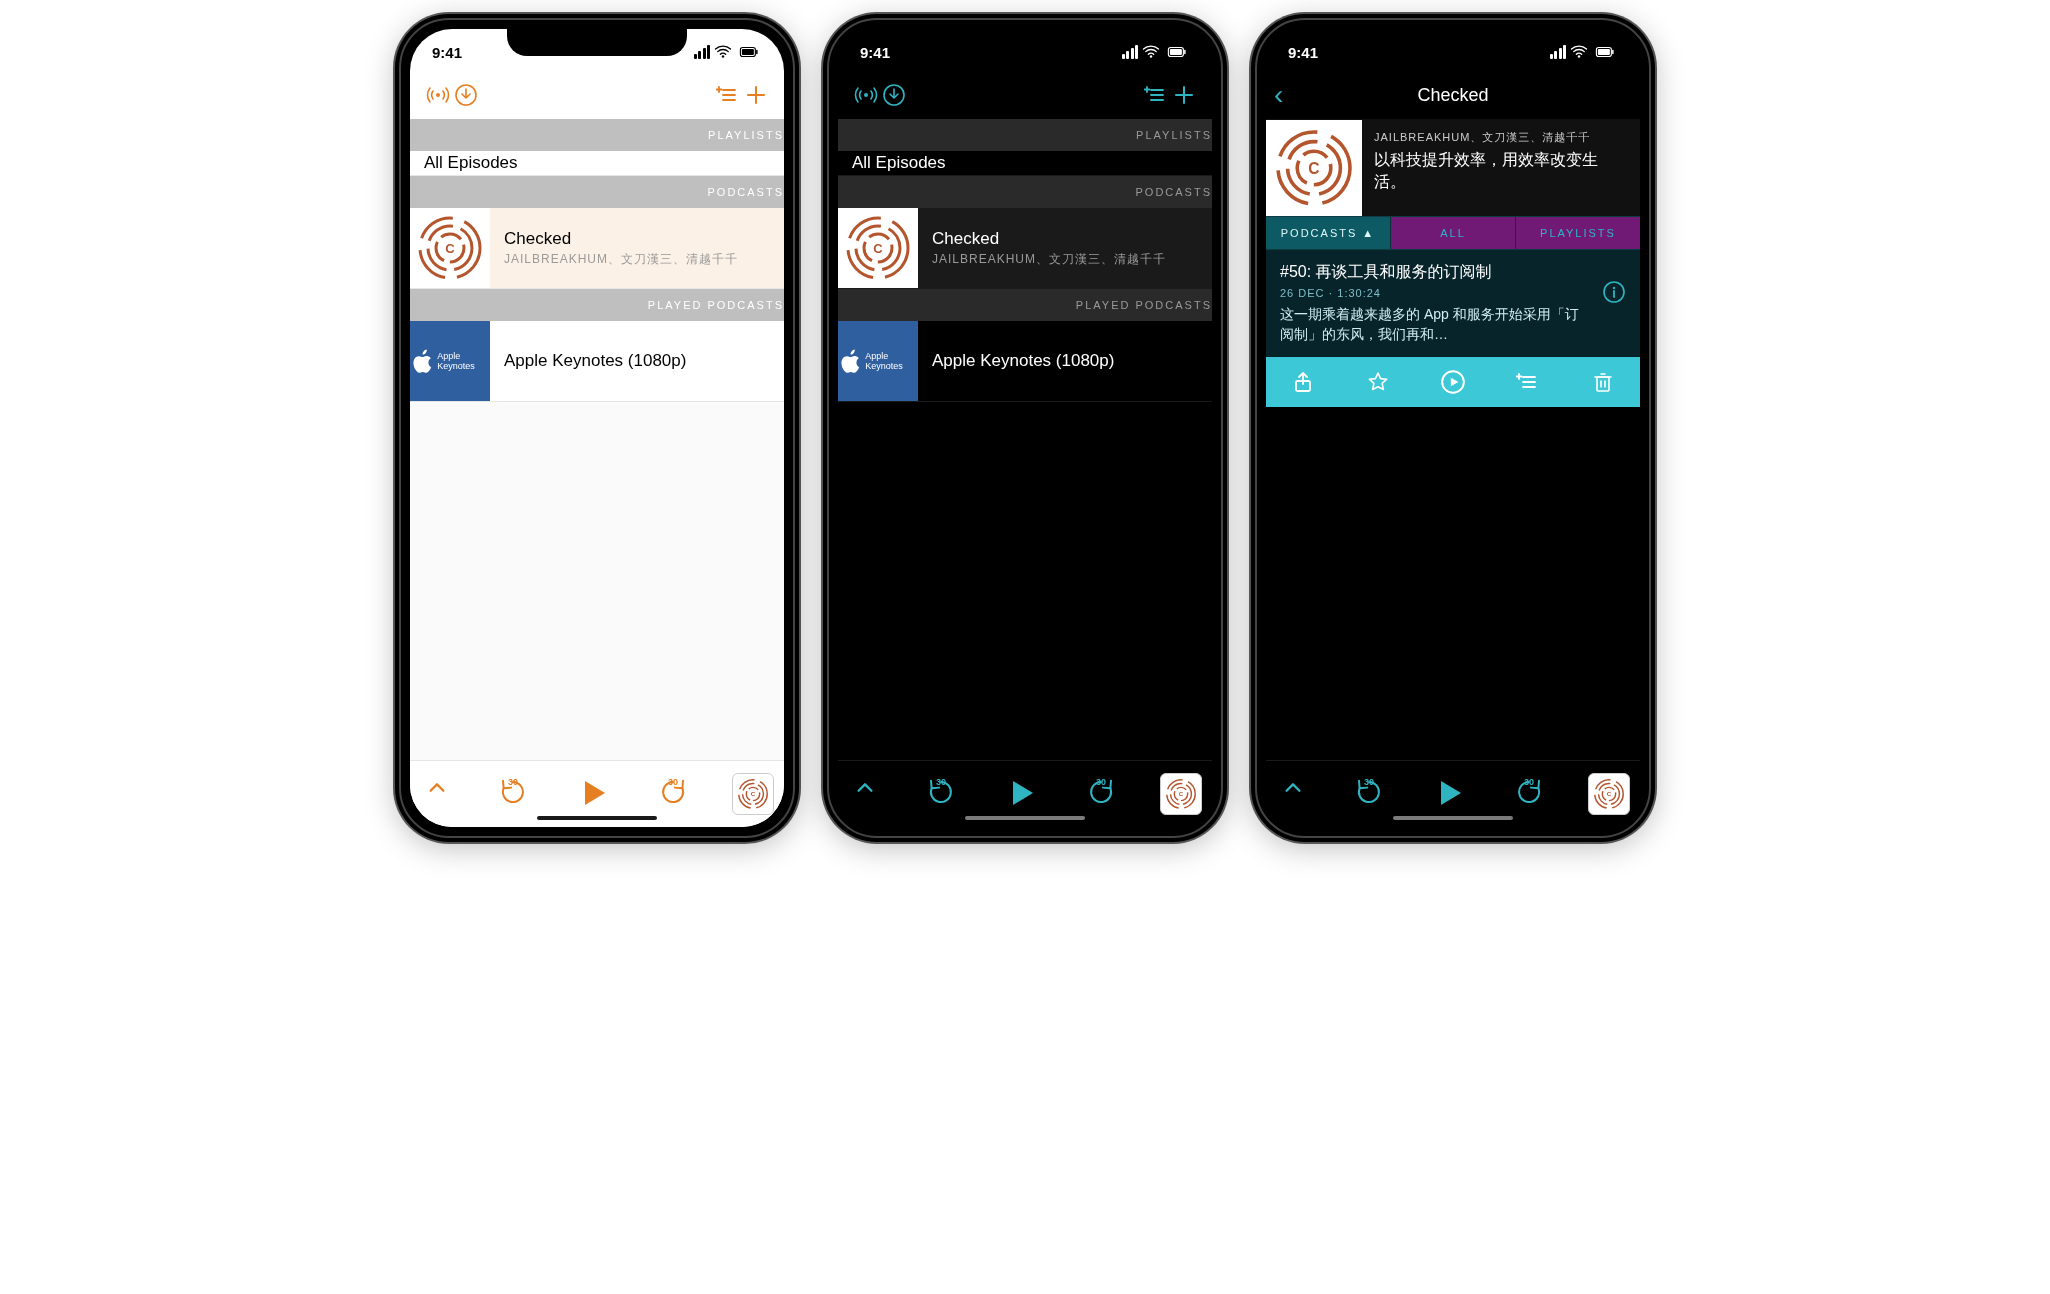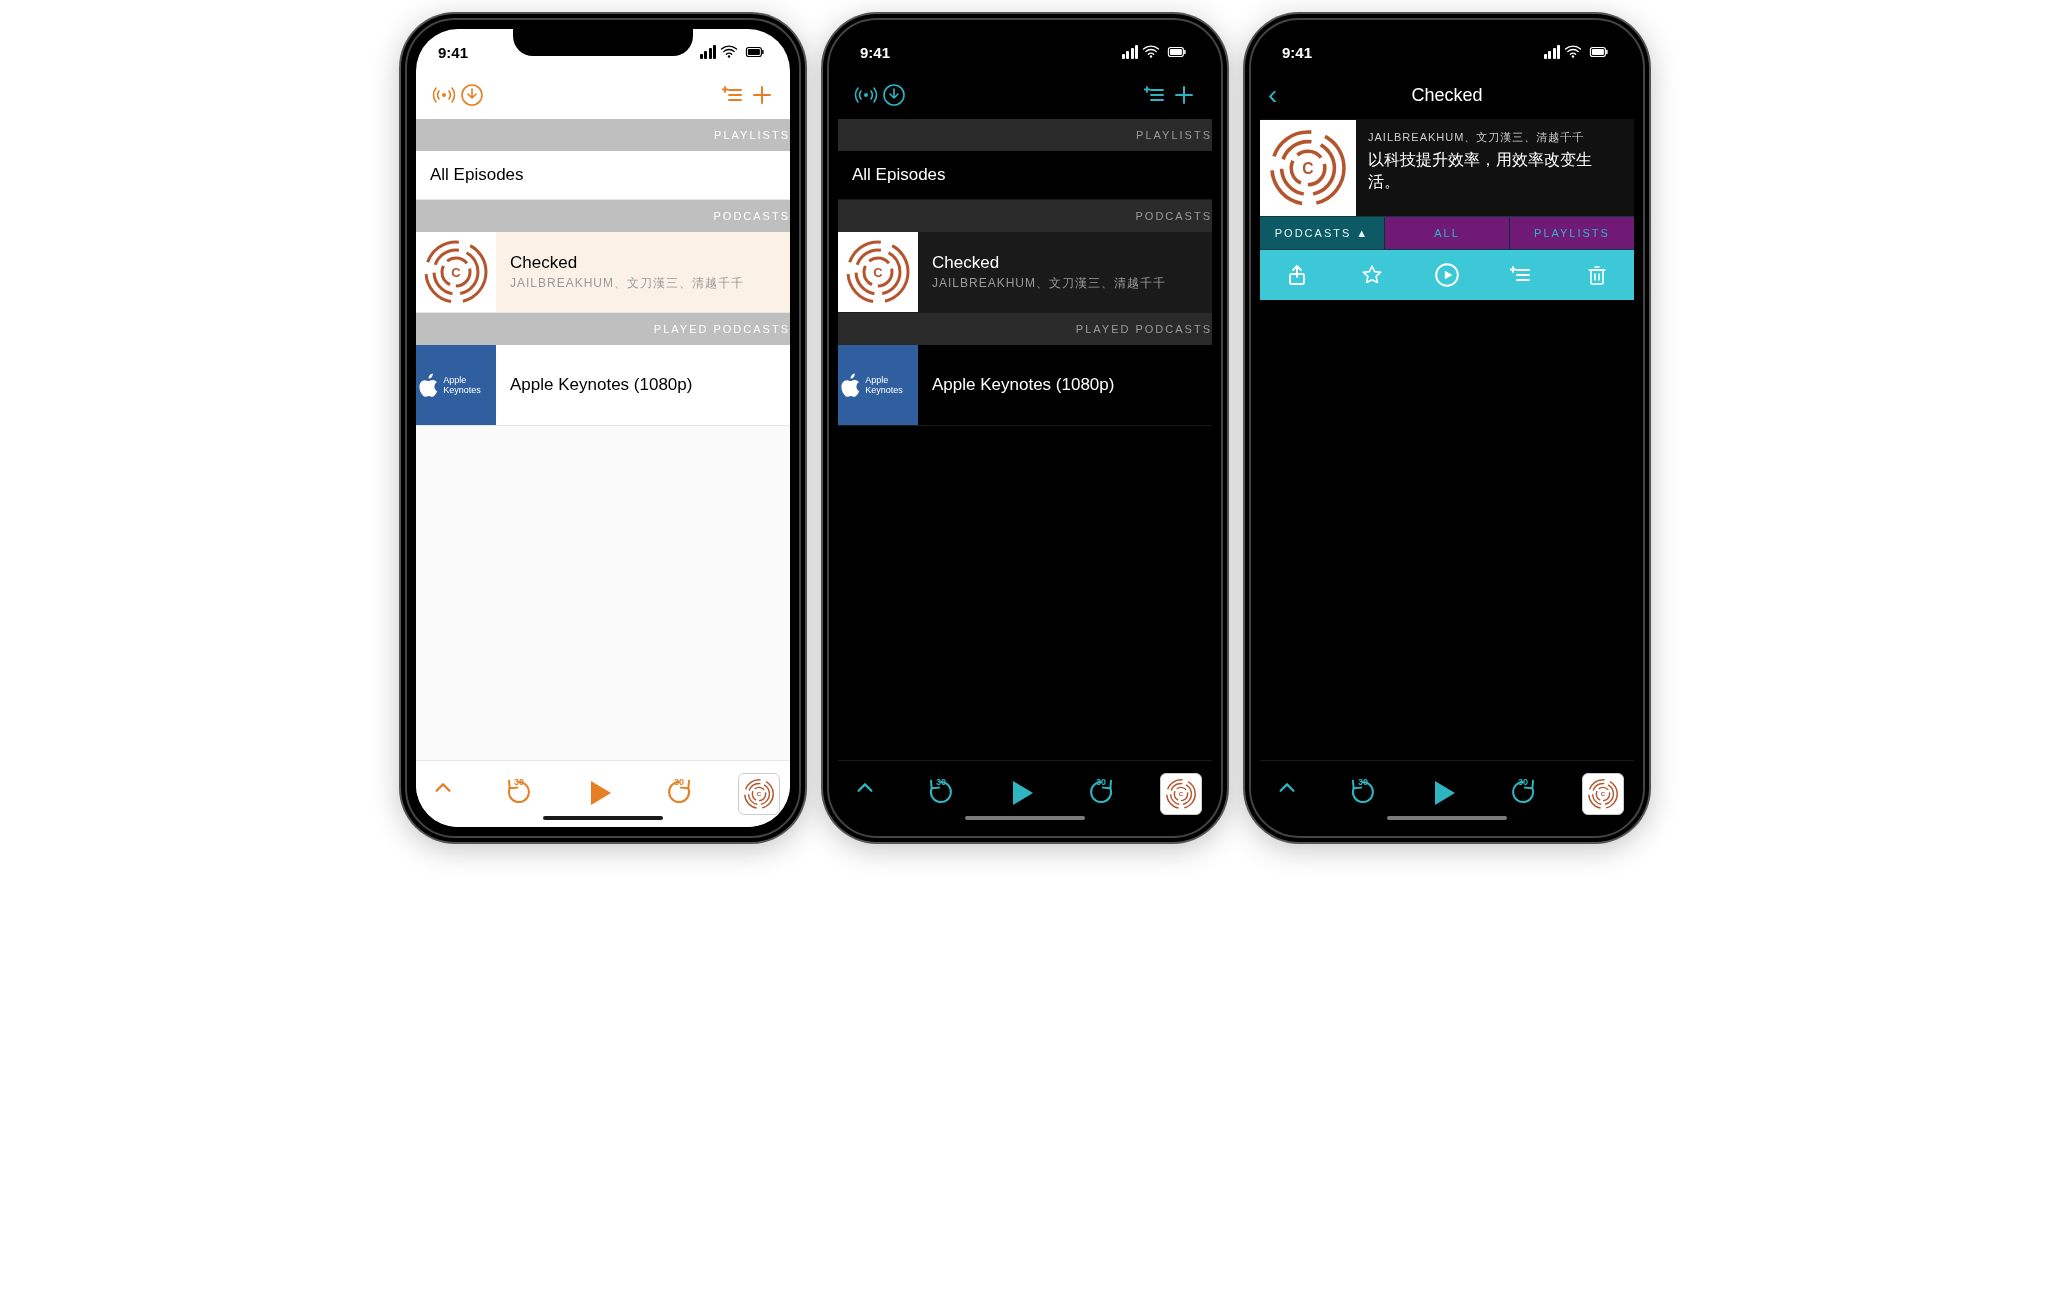--- a/index.html
+++ b/index.html
@@ -7,21 +7,21 @@
     --teal:#2fb4c2;
     --teal-bright:#3cc8d6;
     --gray-header-light:#bfbfbf;
     --gray-header-dark:#2a2a2a;
     --cream:#fbf1e6;
     --ink:#111;
     --apple-blue:#2f5f9e;
   }
   html,body{margin:0;padding:0;background:#fff;font-family:-apple-system,Helvetica,Arial,"PingFang SC","Hiragino Sans GB","Microsoft YaHei",sans-serif}
   body{width:2050px;height:1294px;position:relative;background:#fff}
-  .stage{display:flex;gap:18px;justify-content:center;align-items:flex-start;padding:14px 0}
+  .stage{display:flex;gap:24px;justify-content:center;align-items:flex-start;padding:14px 0}
 
   
   .phone{width:404px;height:828px;border-radius:54px;background:#000;padding:0;position:relative;box-shadow:0 0 0 2px #555, 0 6px 30px rgba(0,0,0,.25);}
   .phone::before{content:"";position:absolute;inset:4px;border-radius:50px;border:2px solid #444;pointer-events:none}
   .screen{position:absolute;inset:15px;border-radius:42px;overflow:hidden;display:flex;flex-direction:column}
   .light .screen{background:#fff;color:#000}
   .dark  .screen{background:#000;color:#fff}
   .notch{position:absolute;top:14px;left:50%;transform:translateX(-50%);width:180px;height:28px;background:#000;border-bottom-left-radius:20px;border-bottom-right-radius:20px;z-index:5}
   .home-indicator{position:absolute;bottom:22px;left:50%;transform:translateX(-50%);width:120px;height:4px;border-radius:3px;opacity:.9}
   .light .home-indicator{background:#000}
@@ -40,21 +40,21 @@
   .toolbar .tb{width:28px;height:28px;display:flex;align-items:center;justify-content:center}
   .light .toolbar svg, .light .toolbar .tb{color:var(--orange)}
   .dark  .toolbar svg, .dark  .toolbar .tb{color:var(--teal)}
 
   
   .section-header{font-size:11px;letter-spacing:2px;text-align:right;padding:10px 0;font-weight:400}
   .light .section-header{background:var(--gray-header-light);color:#fff}
   .dark  .section-header{background:var(--gray-header-dark);color:#9a9a9a}
 
   
-  .row{display:flex;align-items:center;padding:14px 14px;font-size:17px}
+  .row{display:flex;align-items:center;padding:2px 14px;font-size:17px}
   .light .row{background:#fff;border-bottom:1px solid #e6e6e6}
   .dark  .row{background:#000;border-bottom:1px solid #1a1a1a}
   .row .art{width:80px;height:80px;margin:-14px 14px -14px -14px;flex:none;display:flex;align-items:center;justify-content:center}
   .row.podcast,.row.played{padding:0 14px 0 0}
   .row.podcast .art,.row.played .art{margin:0 14px 0 0}
   .row .meta{display:flex;flex-direction:column;gap:2px}
   .row .sub{font-size:12px;letter-spacing:1px;color:#9a9a9a}
   .light .row.highlight{background:var(--cream)}
   .grow{flex:1}
 
@@ -425,20 +425,30 @@
       <span class="txt">
         <div class="byline">JAILBREAKHUM、文刀漢三、清越千千</div>
         <div class="desc">以科技提升效率，用效率改变生活。</div>
       </span>
     </div>
     <div class="segtabs">
       <div class="seg active"><span>PODCASTS</span> <span>▲</span></div>
       <div class="seg">ALL</div>
       <div class="seg">PLAYLISTS</div>
     </div>
+    <div class="episode">
+      <div class="ep-title">#50: 再谈工具和服务的订阅制</div>
+      <div class="ep-meta">26 DEC · 1:30:24</div>
+      <div class="ep-desc">这一期乘着越来越多的 App 和服务开始采用「订阅制」的东风，我们再和…</div>
+      <span class="info">
+            <svg width="24" height="24" viewBox="0 0 24 24">
+              <use href="#i-info"></use>
+            </svg>
+          </span>
+    </div>
     <div class="actionbar">
       <span class="ab">
             <svg width="24" height="24" viewBox="0 0 24 24">
               <use href="#i-share"></use>
             </svg>
           </span>
       <span class="ab">
             <svg width="24" height="24" viewBox="0 0 24 24">
               <use href="#i-star"></use>
             </svg>

